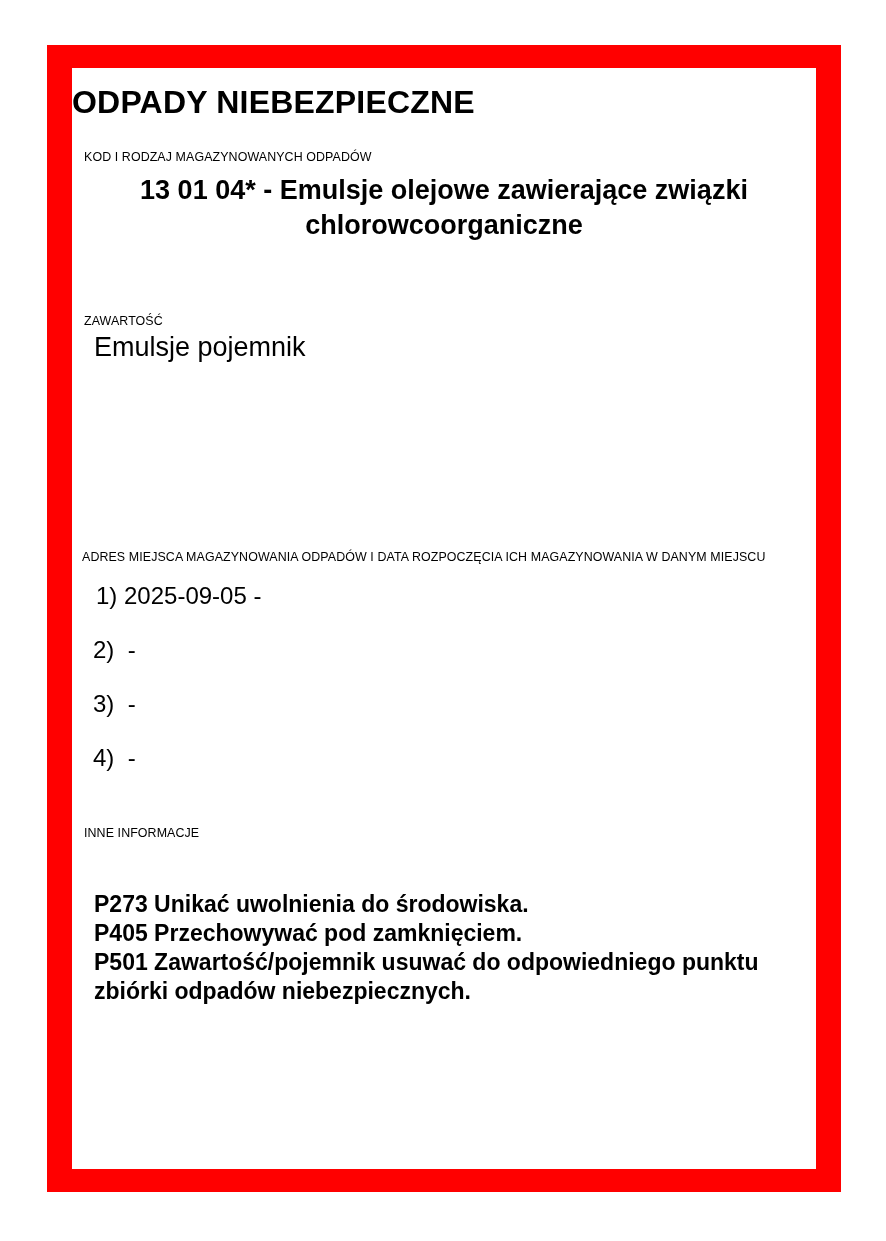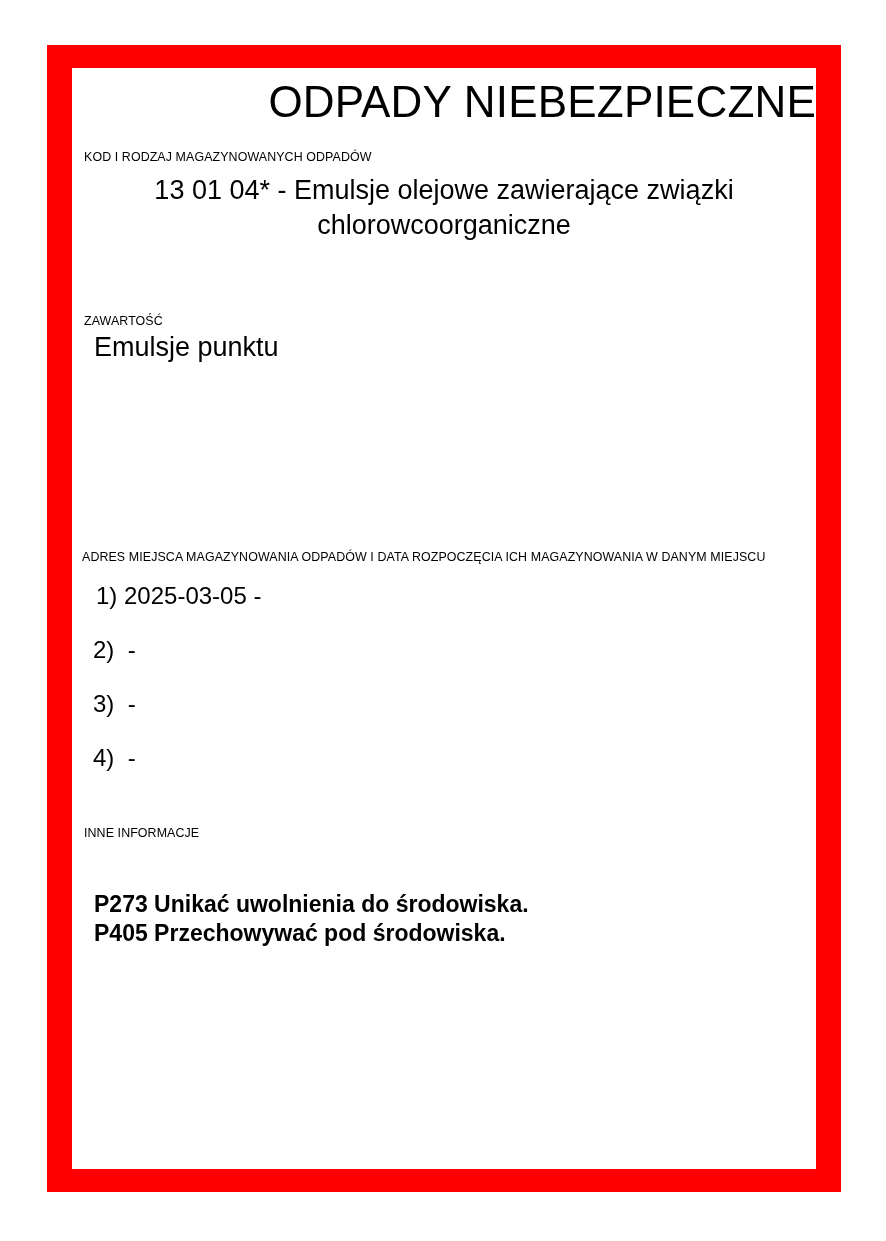--- a/index.html
+++ b/index.html
@@ -51,24 +51,24 @@
     top: 0;
     right: 0;
     bottom: 0;
   }
 
   .doc-title {
     position: absolute;
     left: 0;
     right: 0;
     top: 8px;
-    text-align: right;
-    font-size: 44px;
+    text-align: left;
+    font-size: 32px;
     line-height: 52px;
-    font-weight: 400;
+    font-weight: 700;
     letter-spacing: 0.2px;
     white-space: nowrap;
   }
 
   .section-label {
     position: absolute;
     font-size: 13.5px;
     line-height: 16px;
     font-weight: 400;
     letter-spacing: 0.1px;
@@ -83,21 +83,21 @@
   .label-inne       { left: 12px;  top: 757px; }
 
   .code-value {
     position: absolute;
     left: 26px;
     right: 26px;
     top: 105px;
     text-align: center;
     font-size: 27px;
     line-height: 35px;
-    font-weight: 400;
+    font-weight: 700;
   }
 
   .content-value {
     position: absolute;
     left: 22px;
     top: 262px;
     font-size: 27px;
     line-height: 34px;
     font-weight: 400;
   }
@@ -144,34 +144,35 @@
       <div class="content">
 
         <div class="doc-title">ODPADY NIEBEZPIECZNE</div>
 
         <div class="section-label label-kod">KOD I RODZAJ MAGAZYNOWANYCH ODPADÓW</div>
 
         <div class="code-value">13 01 04* - Emulsje olejowe zawierające związki chlorowcoorganiczne</div>
 
         <div class="section-label label-zawartosc">ZAWARTOŚĆ</div>
 
-        <div class="content-value">Emulsje punktu</div>
+        <div class="content-value">Emulsje pojemnik</div>
 
         <div class="section-label label-adres">ADRES MIEJSCA MAGAZYNOWANIA ODPADÓW I DATA ROZPOCZĘCIA ICH MAGAZYNOWANIA W DANYM MIEJSCU</div>
 
         <div class="address-list">
-          <div class="address-item i0">1) 2025-03-05 -</div>
+          <div class="address-item i0">1) 2025-09-05 -</div>
           <div class="address-item i1">2)  -</div>
           <div class="address-item i2">3)  -</div>
           <div class="address-item i3">4)  -</div>
         </div>
 
         <div class="section-label label-inne">INNE INFORMACJE</div>
 
         <div class="other-info">
           <span class="info-line">P273 Unikać uwolnienia do środowiska.</span>
-          <span class="info-line">P405 Przechowywać pod środowiska.</span>
+          <span class="info-line">P405 Przechowywać pod zamknięciem.</span>
+          <span class="info-line">P501 Zawartość/pojemnik usuwać do odpowiedniego punktu zbiórki odpadów niebezpiecznych.</span>
         </div>
 
       </div>
     </div>
   </div>
 </div>
 
 </body></html>

